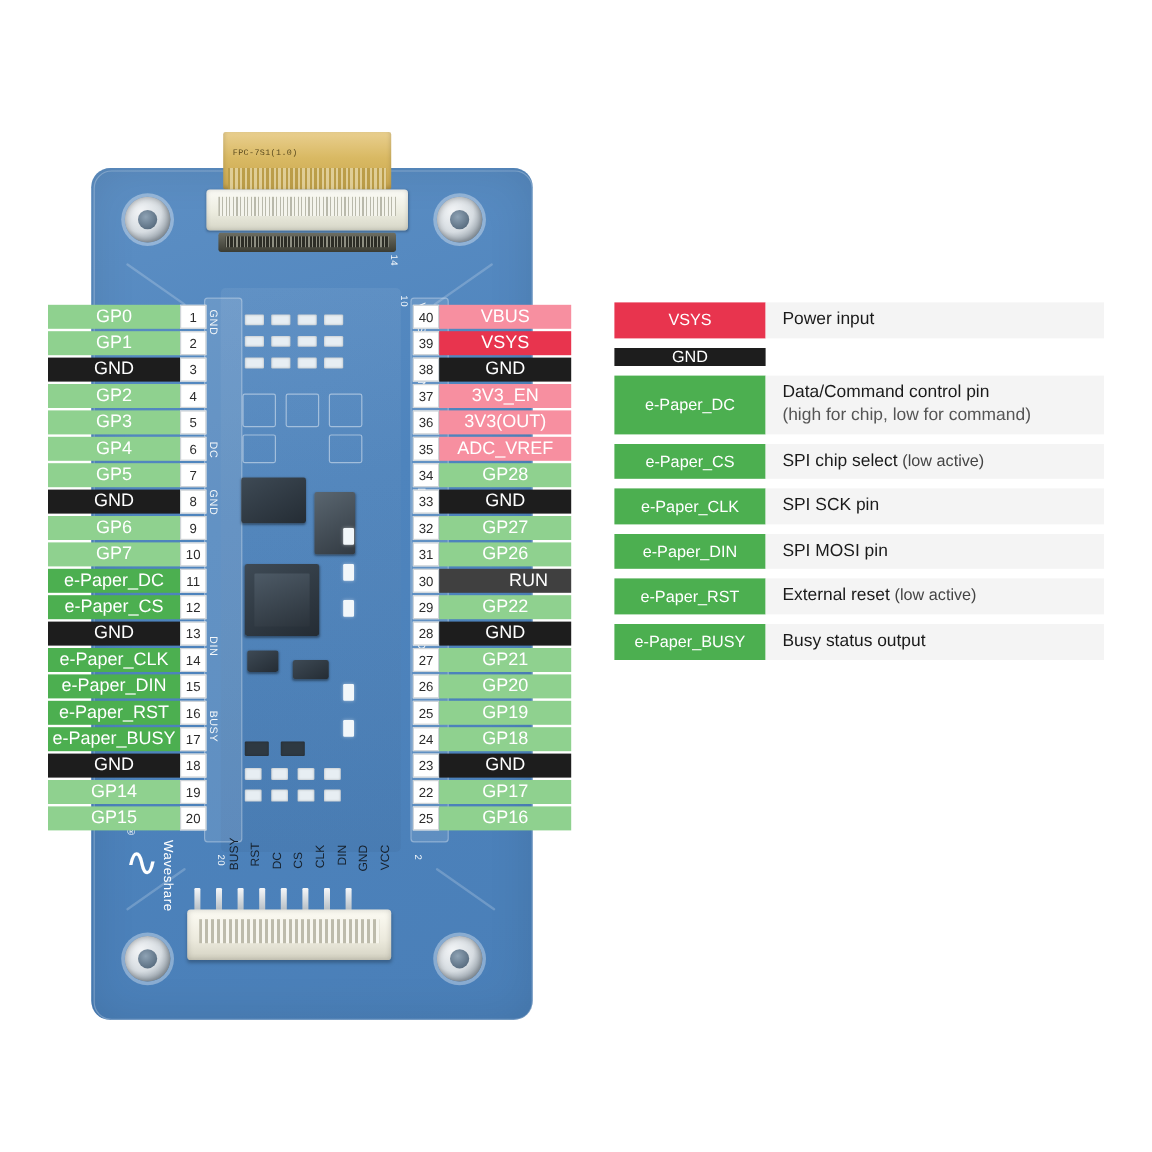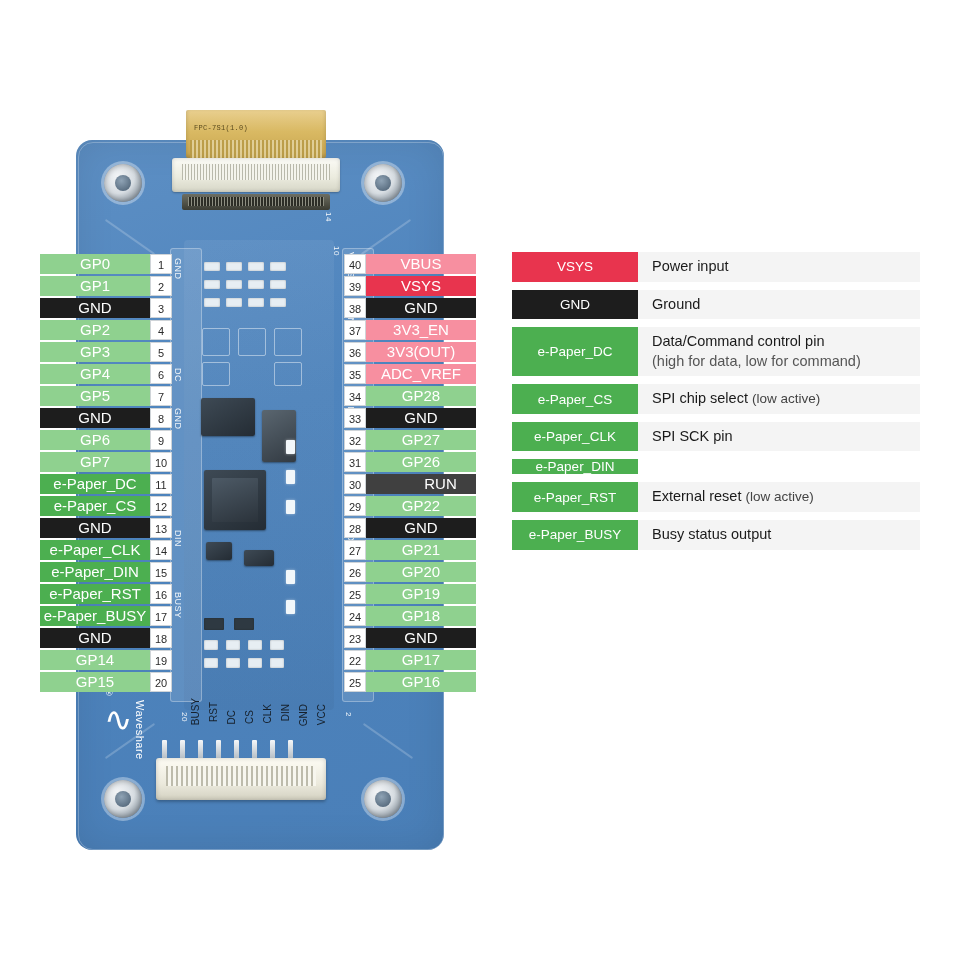--- a/index.html
+++ b/index.html
@@ -547,45 +547,45 @@
 
 <div id="legend">
     <div class="legend-row">
       <div class="legend-key c-red">VSYS</div>
       <div class="legend-val">
         <div><span>Power input</span></div>
       </div>
     </div>
     <div class="legend-row">
       <div class="legend-key c-gnd">GND</div>
-      <div class="legend-val">
-        <div><span>Ground</span></div>
-      </div>
     </div>
     <div class="legend-row">
       <div class="legend-key c-green-b">e-Paper_DC</div>
       <div class="legend-val">
         <div><span>Data/Command control pin</span></div>
-        <div class="sub">(high for data, low for command)</div>
+        <div class="sub">(high for chip, low for command)</div>
       </div>
     </div>
     <div class="legend-row">
       <div class="legend-key c-green-b">e-Paper_CS</div>
       <div class="legend-val">
         <div><span>SPI chip select </span><span class="muted">(low active)</span></div>
       </div>
     </div>
     <div class="legend-row">
       <div class="legend-key c-green-b">e-Paper_CLK</div>
       <div class="legend-val">
         <div><span>SPI  SCK pin</span></div>
       </div>
     </div>
     <div class="legend-row">
       <div class="legend-key c-green-b">e-Paper_DIN</div>
+      <div class="legend-val">
+        <div><span>SPI MOSI pin</span></div>
+      </div>
     </div>
     <div class="legend-row">
       <div class="legend-key c-green-b">e-Paper_RST</div>
       <div class="legend-val">
         <div><span>External reset </span><span class="muted">(low active)</span></div>
       </div>
     </div>
     <div class="legend-row">
       <div class="legend-key c-green-b">e-Paper_BUSY</div>
       <div class="legend-val">

